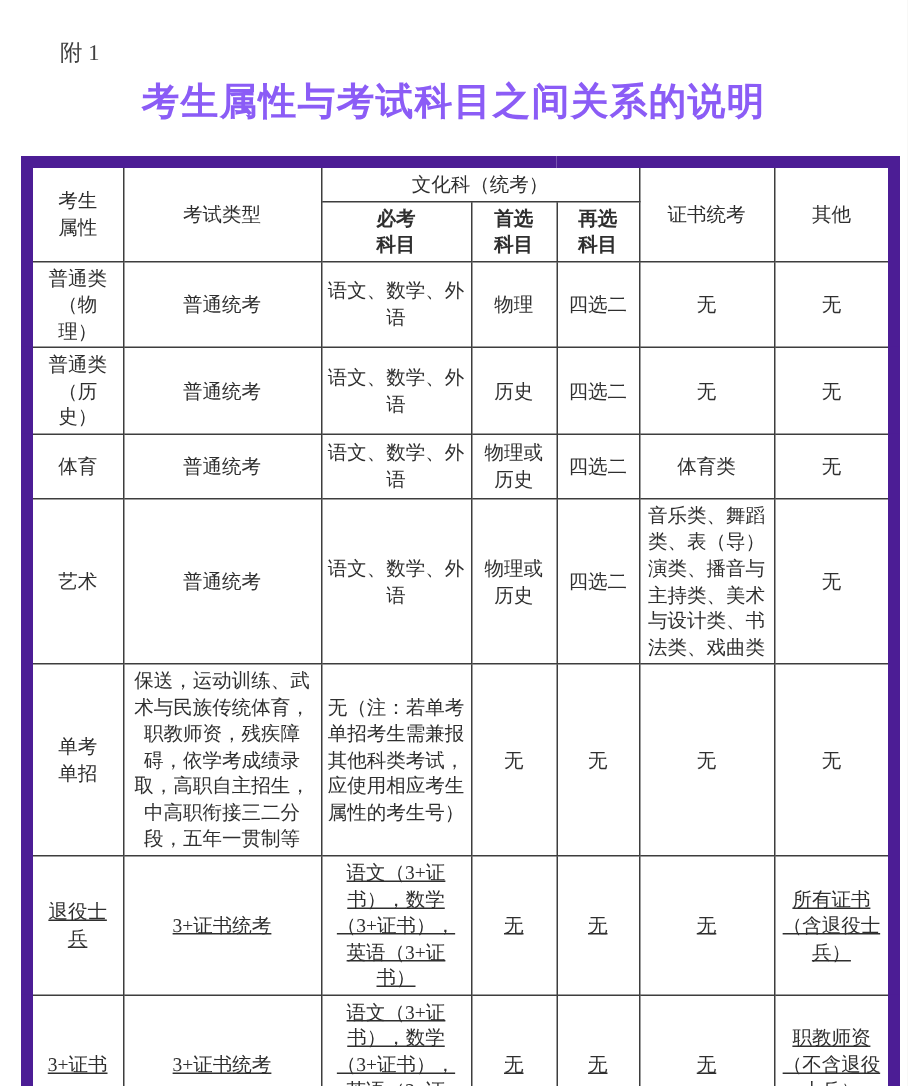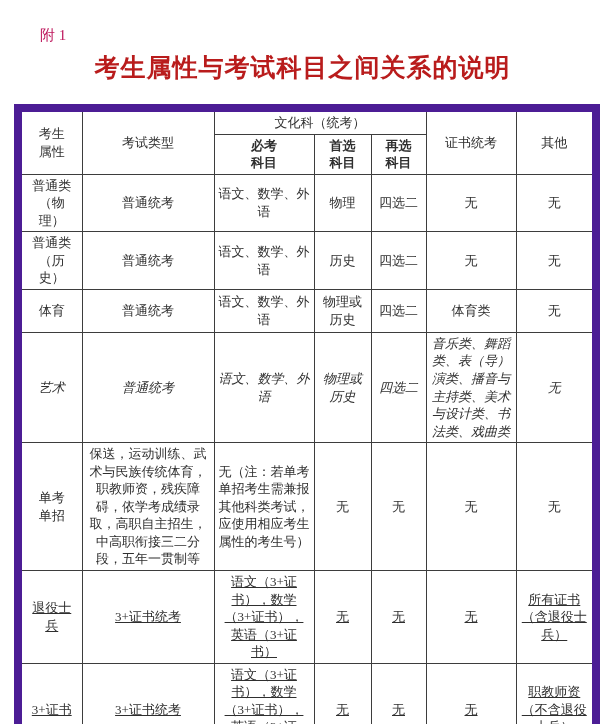--- a/index.html
+++ b/index.html
@@ -14,30 +14,30 @@
     margin: 0 auto;
     background: #ffffff;
     color: #2f2f2f;
     font-family: "Liberation Serif", serif;
     overflow: hidden;
     box-sizing: border-box;
   }
   .attach-label {
     margin: 26px 0 0 40px;
     font-size: 15px;
-    color: #be185d;
+    color: #404040;
   }
   .doc-title {
     margin: 6px 10px 20px 10px;
     text-align: center;
     font-family: "Liberation Sans", sans-serif;
     font-weight: bold;
     font-size: 25px;
     letter-spacing: 1px;
-    color: #b91c1c;
+    color: #8b5cf6;
   }
   table.rel-table {
     border-collapse: collapse;
     table-layout: fixed;
     margin-left: 14px;
     width: 578px;
     border: 8px solid #4c1d95;
   }
   .rel-table th, .rel-table td {
     border: 1.5px solid #3d3d3d;
@@ -50,21 +50,21 @@
     color: #2f2f2f;
     box-sizing: border-box;
     overflow: hidden;
   }
   .pre { white-space: pre-line; }
   .just { text-align: justify; text-align-last: auto; }
   .h-group { height: 20px; font-family: Liberation Serif, serif; }
   .h-sub th { height: 40px; font-weight: bold; }
   tr.r-std1 td { height: 43px; }
   tr.r-std2 td { height: 40px; }
-  tr.r-art td { height: 100px; font-style: italic; }
+  tr.r-art td { height: 100px; }
   tr.r-dk td { height: 116px; text-align: center; }
   tr.r-cert td { height: 70px; text-decoration: underline; }
 </style>
 </head>
 <body>
 
 <div class="page">
 
   <div class="attach-label">附 1</div>
 

